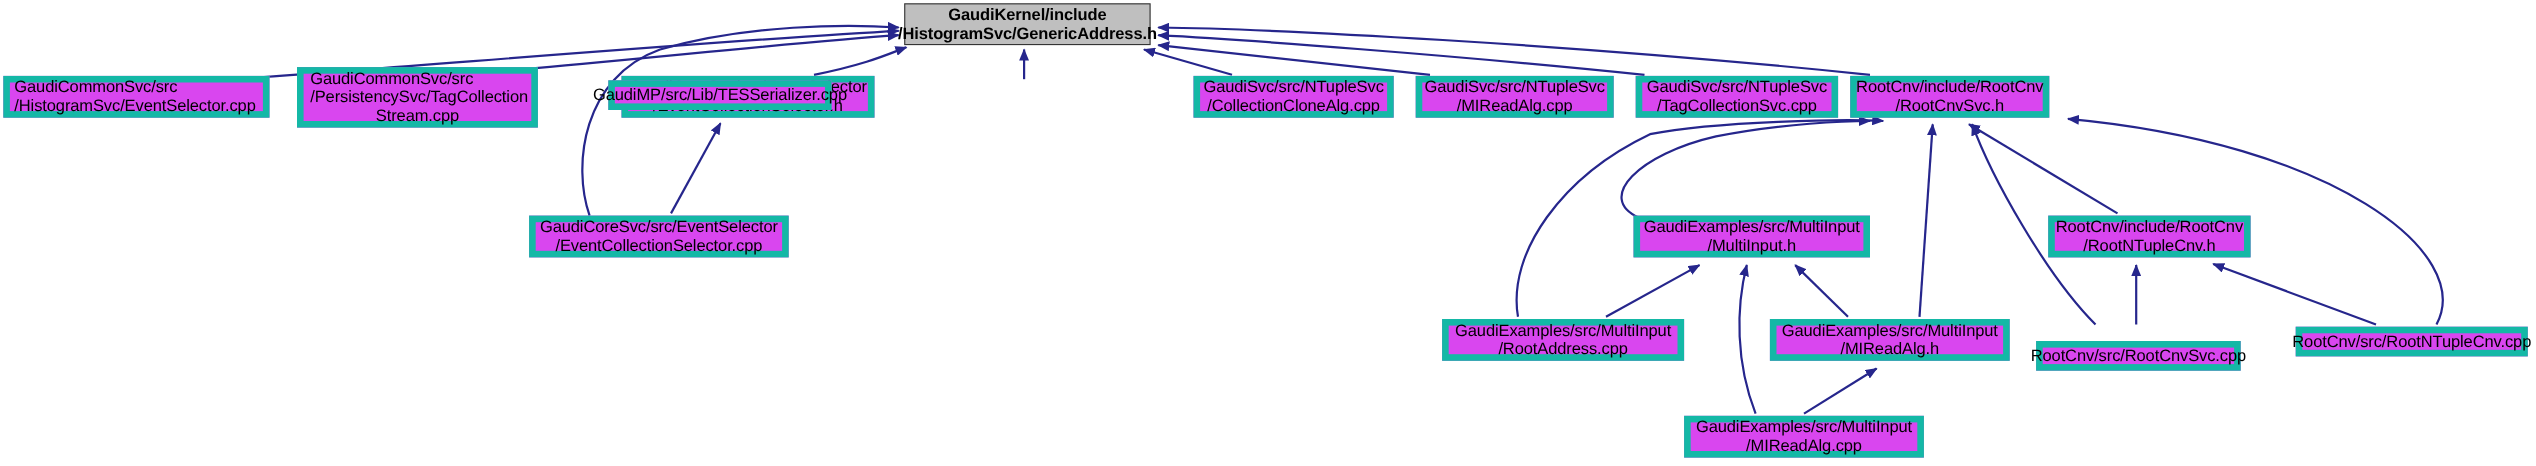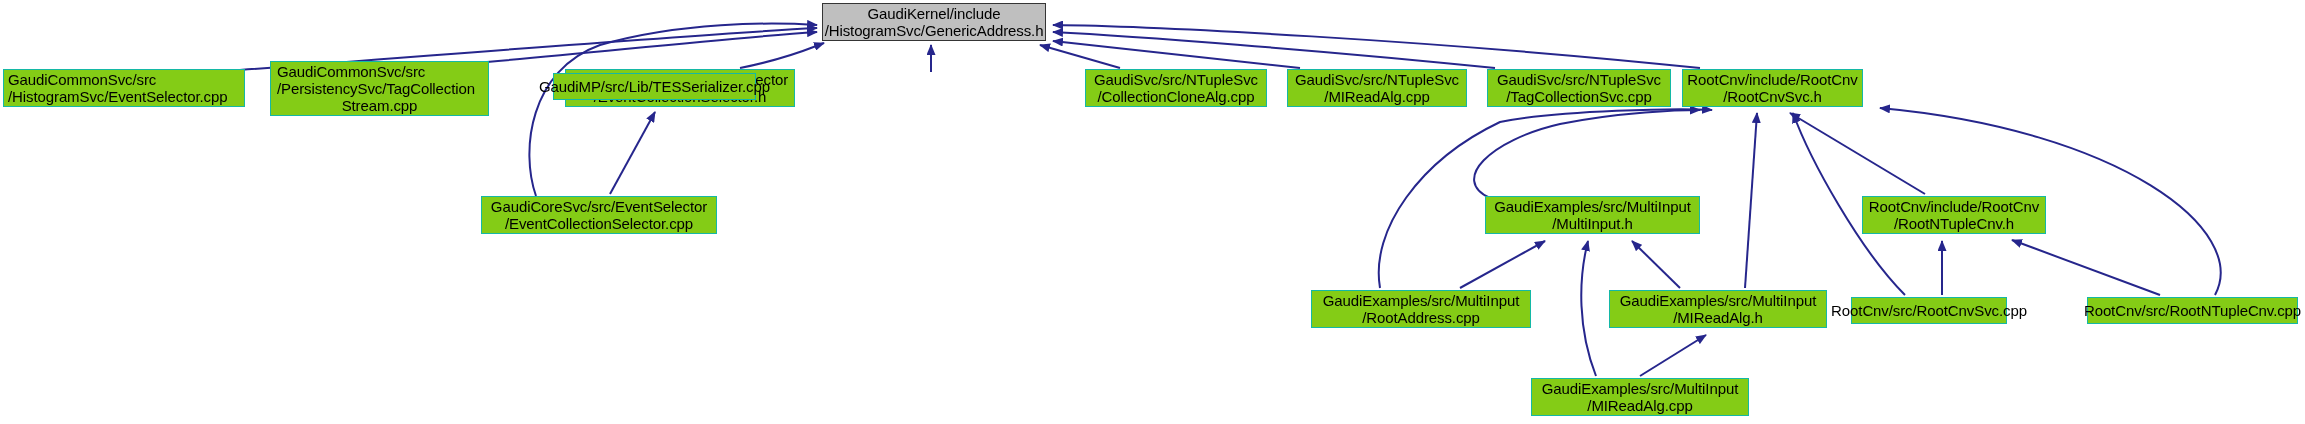--- a/index.html
+++ b/index.html
@@ -20,22 +20,22 @@
   #edge-layer {
     position: absolute;
     left: 0;
     top: 0;
     width: 2305px;
     height: 424px;
   }
   .node {
     position: absolute;
     box-sizing: border-box;
-    border: 1px solid #14b8a6;
-    background: #84cc16;
+    border: 6px solid #14b8a6;
+    background: #d946ef;
     color: #000000;
     font-size: 15px;
     line-height: 17px;
     text-align: center;
     display: flex;
     flex-direction: column;
     align-items: center;
     justify-content: center;
     z-index: 5;
     letter-spacing: -0.1px;
@@ -84,21 +84,21 @@
       <path d="M 1680,288 L 1632,241"></path>
       <path d="M 1596,376 C 1578,330 1578,280 1588,241"></path>
 
       <path d="M 1640,376 L 1706,335"></path>
 
       <path d="M 1942,295 L 1942,241"></path>
       <path d="M 2160,295 L 2012,240"></path>
     </g>
   </svg>
 
-  <div class="node root-node" style="left:822px; top:3px; width:224px; height:38px;">
+  <div class="node root-node" style="left:822px; top:3px; width:224px; height:38px;font-weight:bold;">
     <span class="line">GaudiKernel/include</span>
     <span class="line">/HistogramSvc/GenericAddress.h</span>
   </div>
 
   <div class="node" style="left:3px; top:69px; width:242px; height:38px; text-align:left; align-items:flex-start; padding-left:4px;">
     <span class="line">GaudiCommonSvc/src</span>
     <span class="line">/HistogramSvc/EventSelector.cpp</span>
   </div>
 
   <div class="node" style="left:270px; top:61px; width:219px; height:55px;">
@@ -154,21 +154,21 @@
   <div class="node" style="left:1311px; top:290px; width:220px; height:38px;">
     <span class="line">GaudiExamples/src/MultiInput</span>
     <span class="line">/RootAddress.cpp</span>
   </div>
 
   <div class="node" style="left:1609px; top:290px; width:218px; height:38px;">
     <span class="line">GaudiExamples/src/MultiInput</span>
     <span class="line">/MIReadAlg.h</span>
   </div>
 
-  <div class="node" style="left:1851px; top:297px; width:156px; height:27px;">
+  <div class="node" style="left:1851px; top:310px; width:186px; height:27px;">
     <span class="line">RootCnv/src/RootCnvSvc.cpp</span>
   </div>
 
   <div class="node" style="left:2087px; top:297px; width:211px; height:27px;">
     <span class="line">RootCnv/src/RootNTupleCnv.cpp</span>
   </div>
 
   <div class="node" style="left:1531px; top:378px; width:218px; height:38px;">
     <span class="line">GaudiExamples/src/MultiInput</span>
     <span class="line">/MIReadAlg.cpp</span>

